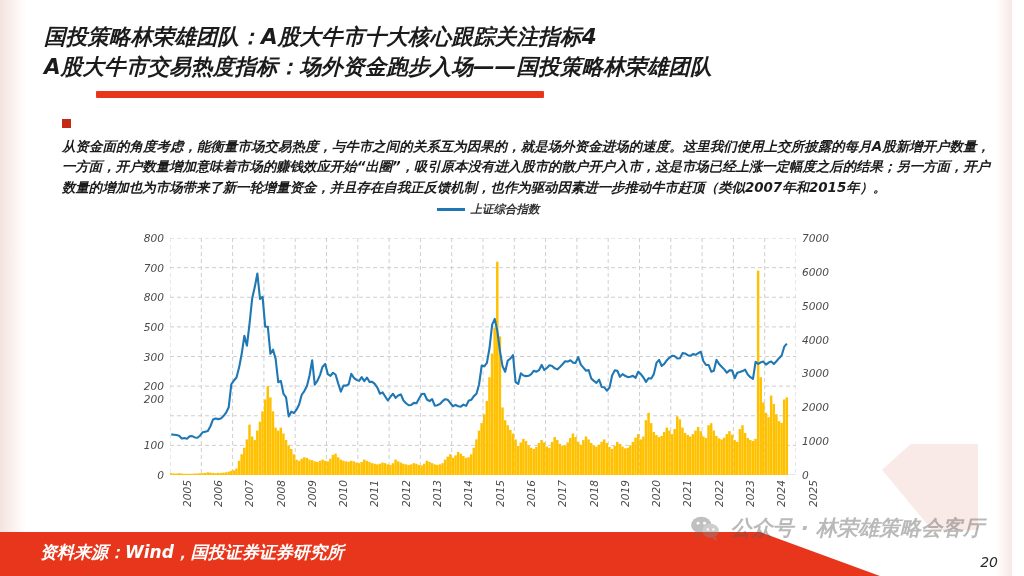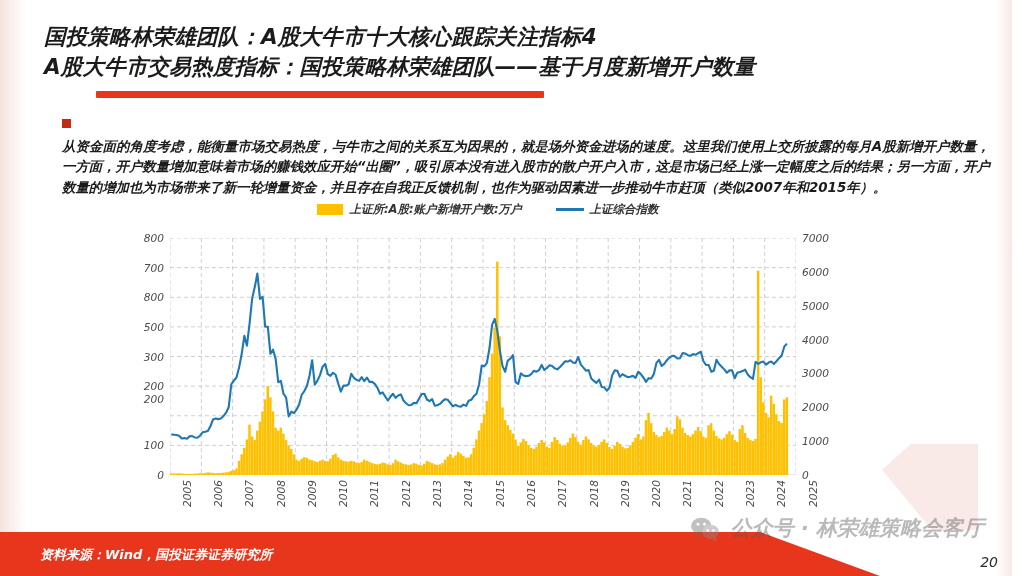--- a/index.html
+++ b/index.html
@@ -114,26 +114,26 @@
 
   
   .footer-bar {
     position: absolute; left: 0; bottom: 0; width: 1024px; height: 44px;
     background: #e8361c;
     clip-path: polygon(0 0, 760px 0, 880px 44px, 0 44px);
   }
   .footer-src {
     position: absolute; left: 40px; bottom: 12px;
     font-family: "DejaVu Sans", sans-serif;
-    font-size: 13px; font-weight: 700; color: #ffffff;
+    font-size: 17px; font-weight: 700; color: #ffffff;
     white-space: nowrap;
   }
   .watermark {
     position: absolute; right: 28px; bottom: 34px;
-    display: flex; align-items: flex-end; gap: 10px;
+    display: flex; align-items: center; gap: 10px;
     opacity: 0.42;
   }
   .wm-text {
     font-family: "DejaVu Sans", sans-serif;
     font-size: 21px; font-weight: 600; color: #5a5a5a;
     white-space: nowrap;
   }
   .wechat-icon { width: 30px; height: 26px; }
   .page-num {
     position: absolute; right: 14px; bottom: 6px;
@@ -150,36 +150,32 @@
 </head>
 <body>
 
 <div id="slide">
 
   <div class="edge-left"></div>
   <div class="edge-right"></div>
 
   <div class="title-block">
     <div class="title-line">国投策略林荣雄团队：A股大牛市十大核心跟踪关注指标4</div>
-    <div class="title-line">A股大牛市交易热度指标：国投策略林荣雄团队——基于月度新增开户数量</div>
+    <div class="title-line">A股大牛市交易热度指标：场外资金跑步入场——国投策略林荣雄团队</div>
   </div>
   <div class="title-underline"></div>
 
   <div class="bullet-row">
     <div class="bullet-marker"></div>
     <div class="bullet-text">从资金面的角度考虑，能衡量市场交易热度，与牛市之间的关系互为因果的，就是场外资金进场的速度。这里我们使用上交所披露的每月A股新增开户数量，一方面，开户数量增加意味着市场的赚钱效应开始“出圈”，吸引原本没有进入股市的散户开户入市，这是市场已经上涨一定幅度之后的结果；另一方面，开户数量的增加也为市场带来了新一轮增量资金，并且存在自我正反馈机制，也作为驱动因素进一步推动牛市赶顶（类似2007年和2015年）。</div>
   </div>
 
   <div id="chart-wrap">
 
     <div class="legend">
-      <div class="legend-item">
-        <span class="legend-swatch-bar"></span>
-        <span class="legend-label">上证所:A股:账户新增开户数:万户</span>
-      </div>
       <div class="legend-item">
         <span class="legend-swatch-line"></span>
         <span class="legend-label">上证综合指数</span>
       </div>
     </div>
 
     <div class="y-axis-left" id="y-axis-left">
         <div class="axis-lab ylab-left" style="top: 237px;">0</div>
         <div class="axis-lab ylab-left" style="top: 207.375px;">100</div>
         <div class="axis-lab ylab-left" style="top: 161px;">200</div>

